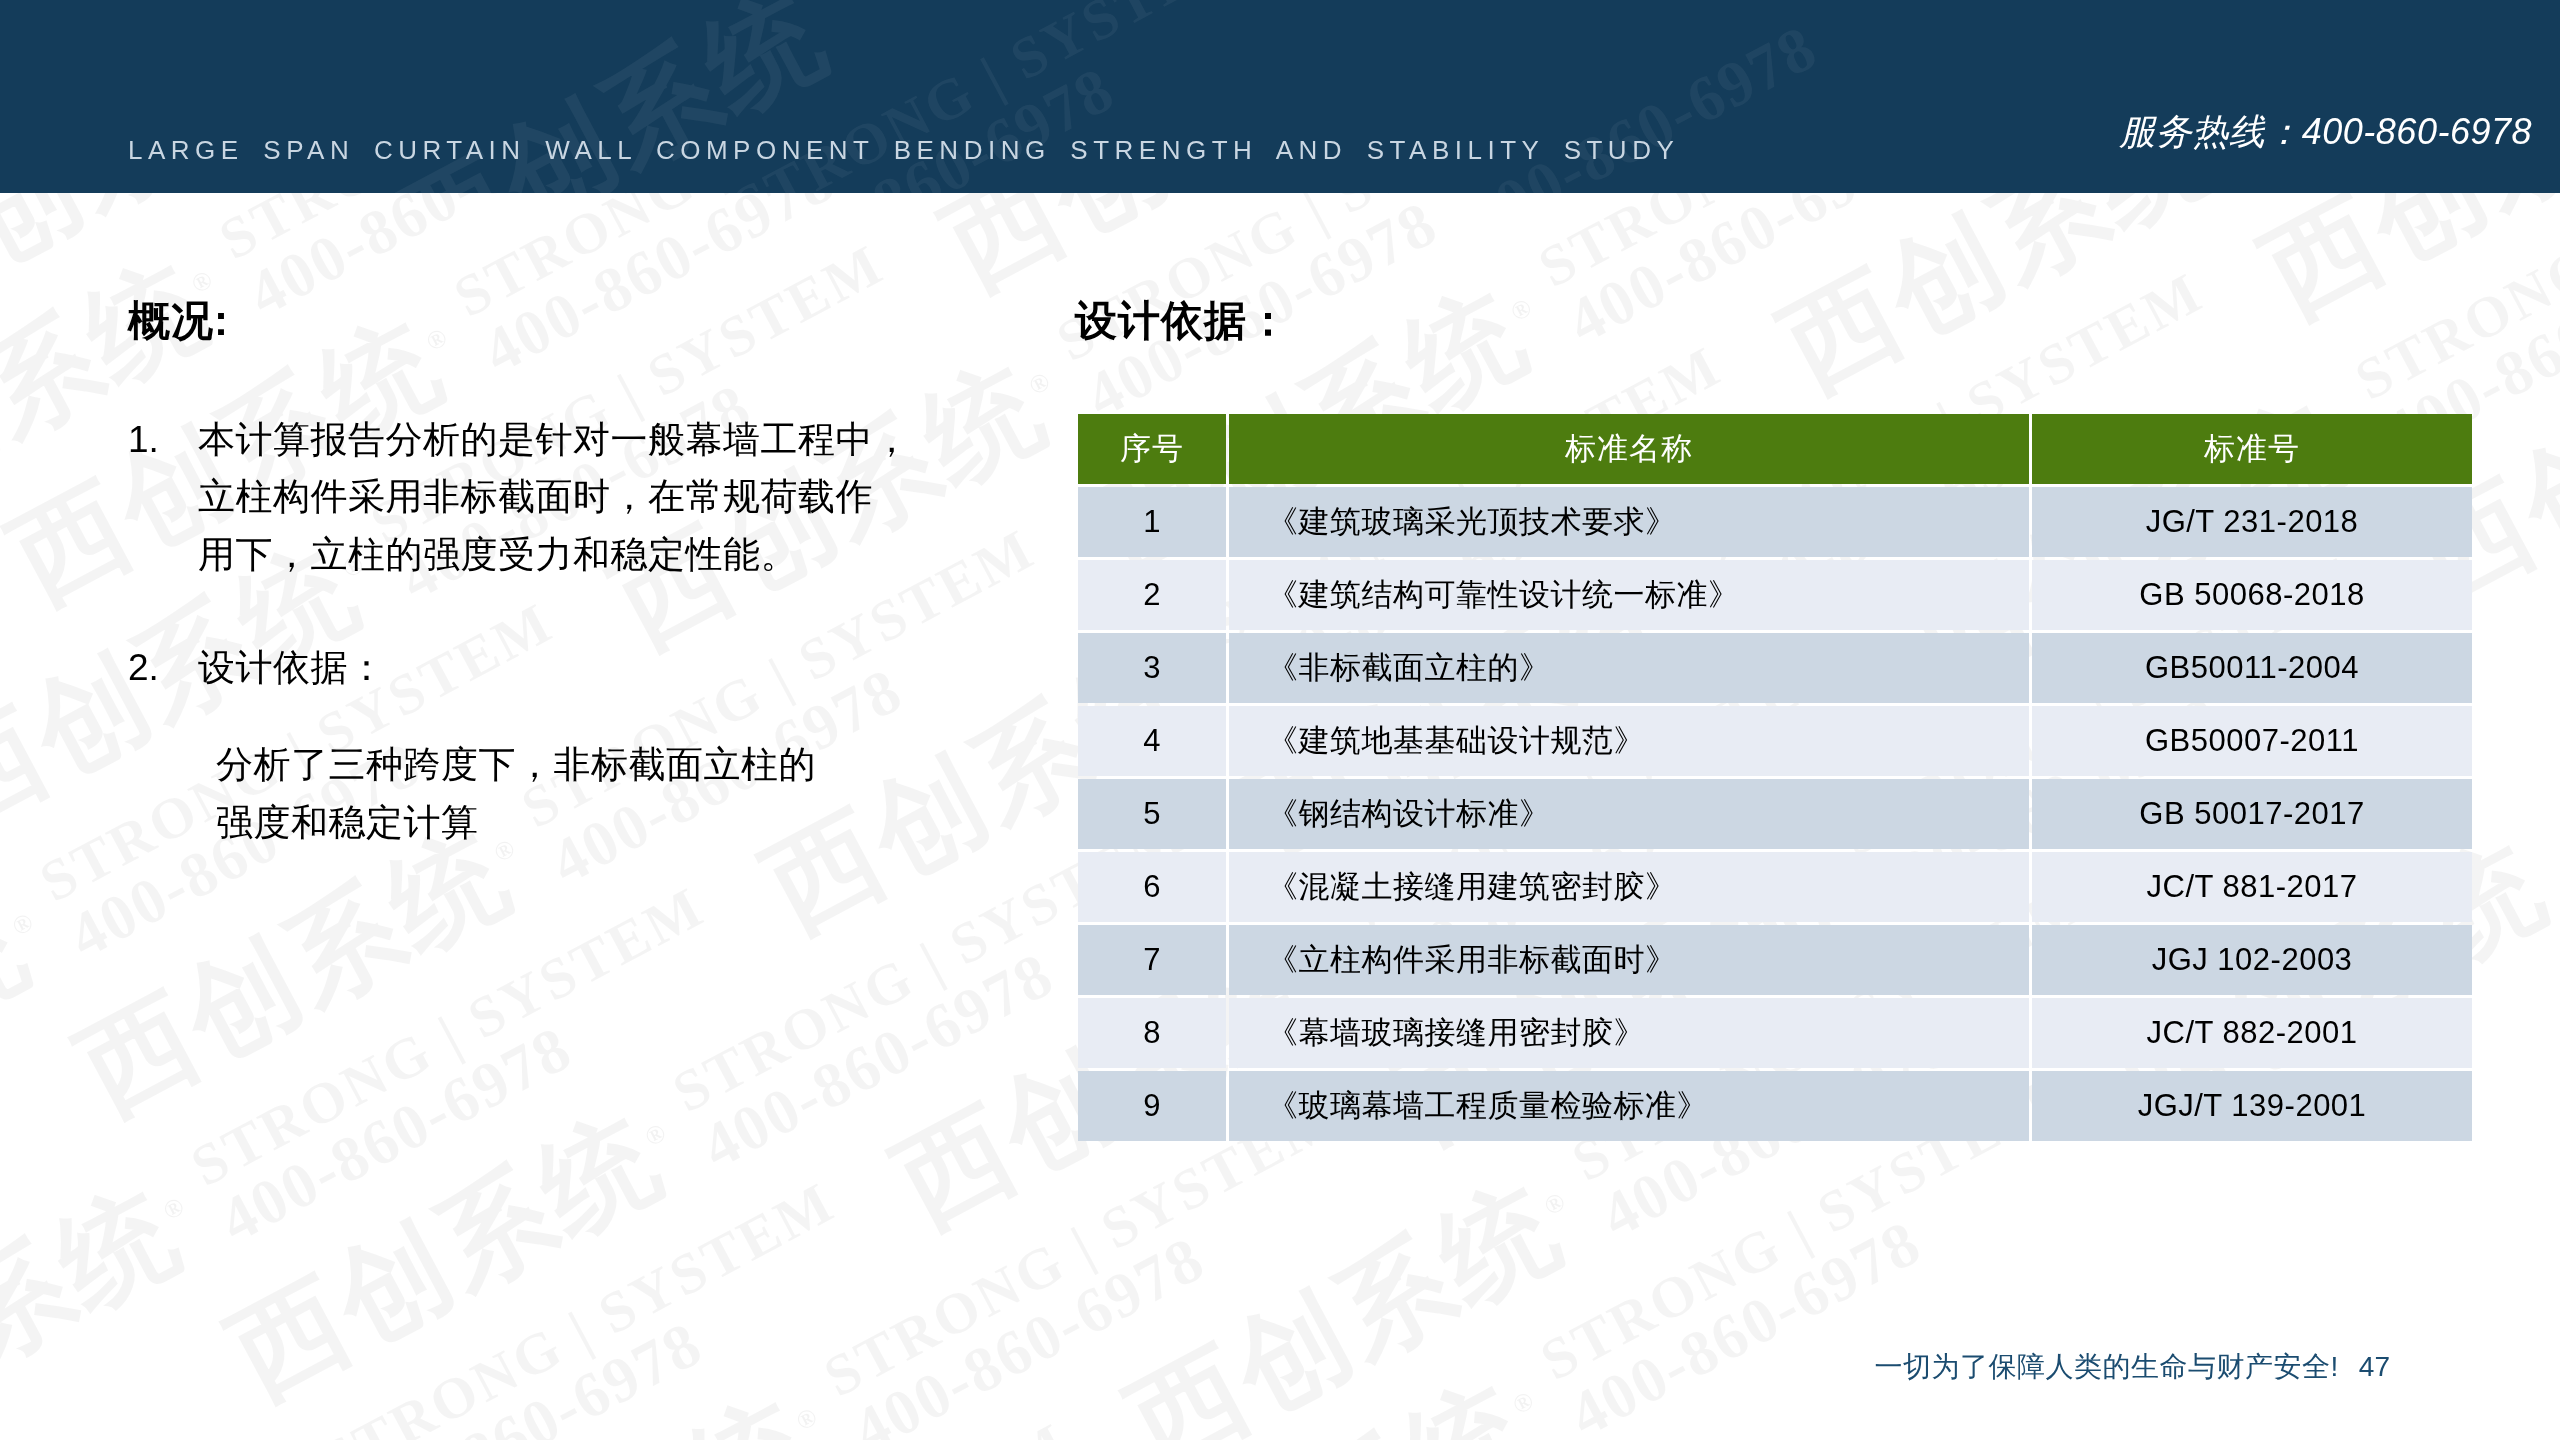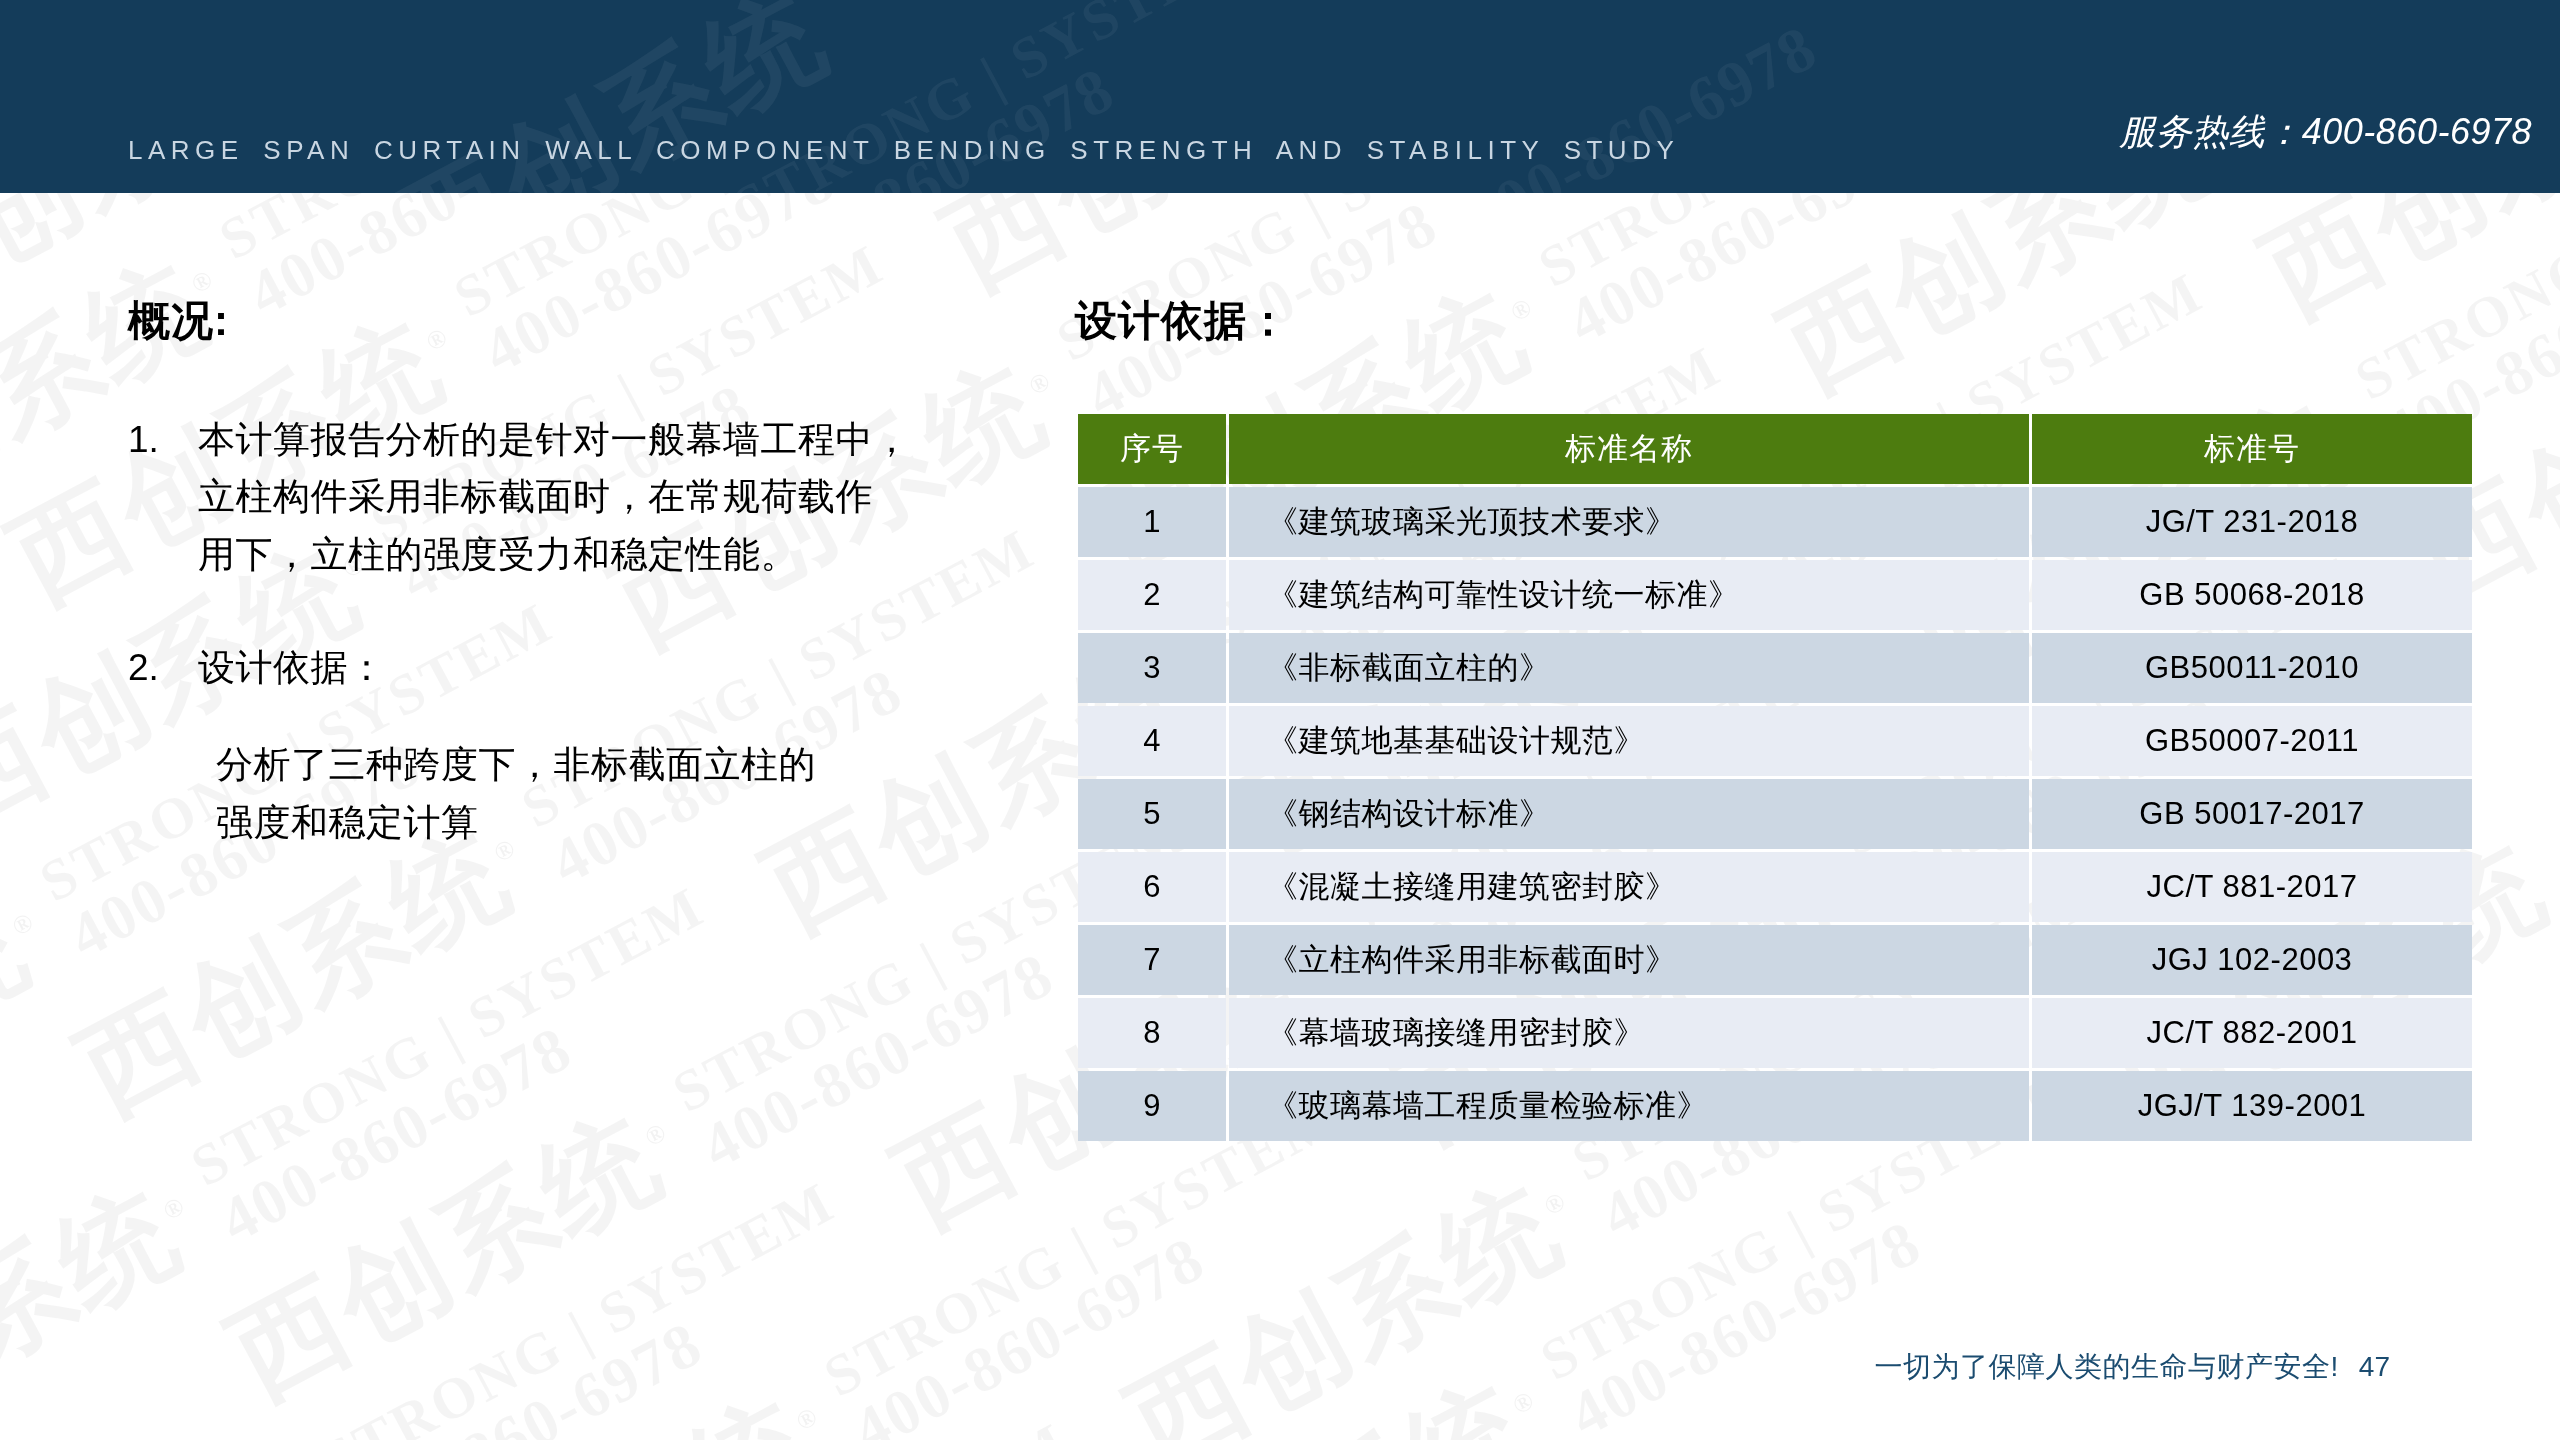--- a/index.html
+++ b/index.html
@@ -593,21 +593,21 @@
                 <td class="c-code">JG/T 231-2018</td>
               </tr>
               <tr>
                 <td class="c-no">2</td>
                 <td class="c-name">《建筑结构可靠性设计统一标准》</td>
                 <td class="c-code">GB 50068-2018</td>
               </tr>
               <tr>
                 <td class="c-no">3</td>
                 <td class="c-name">《非标截面立柱的》</td>
-                <td class="c-code">GB50011-2010</td>
+                <td class="c-code">GB50011-2004</td>
               </tr>
               <tr>
                 <td class="c-no">4</td>
                 <td class="c-name">《建筑地基基础设计规范》</td>
                 <td class="c-code">GB50007-2011</td>
               </tr>
               <tr>
                 <td class="c-no">5</td>
                 <td class="c-name">《钢结构设计标准》</td>
                 <td class="c-code">GB 50017-2017</td>

